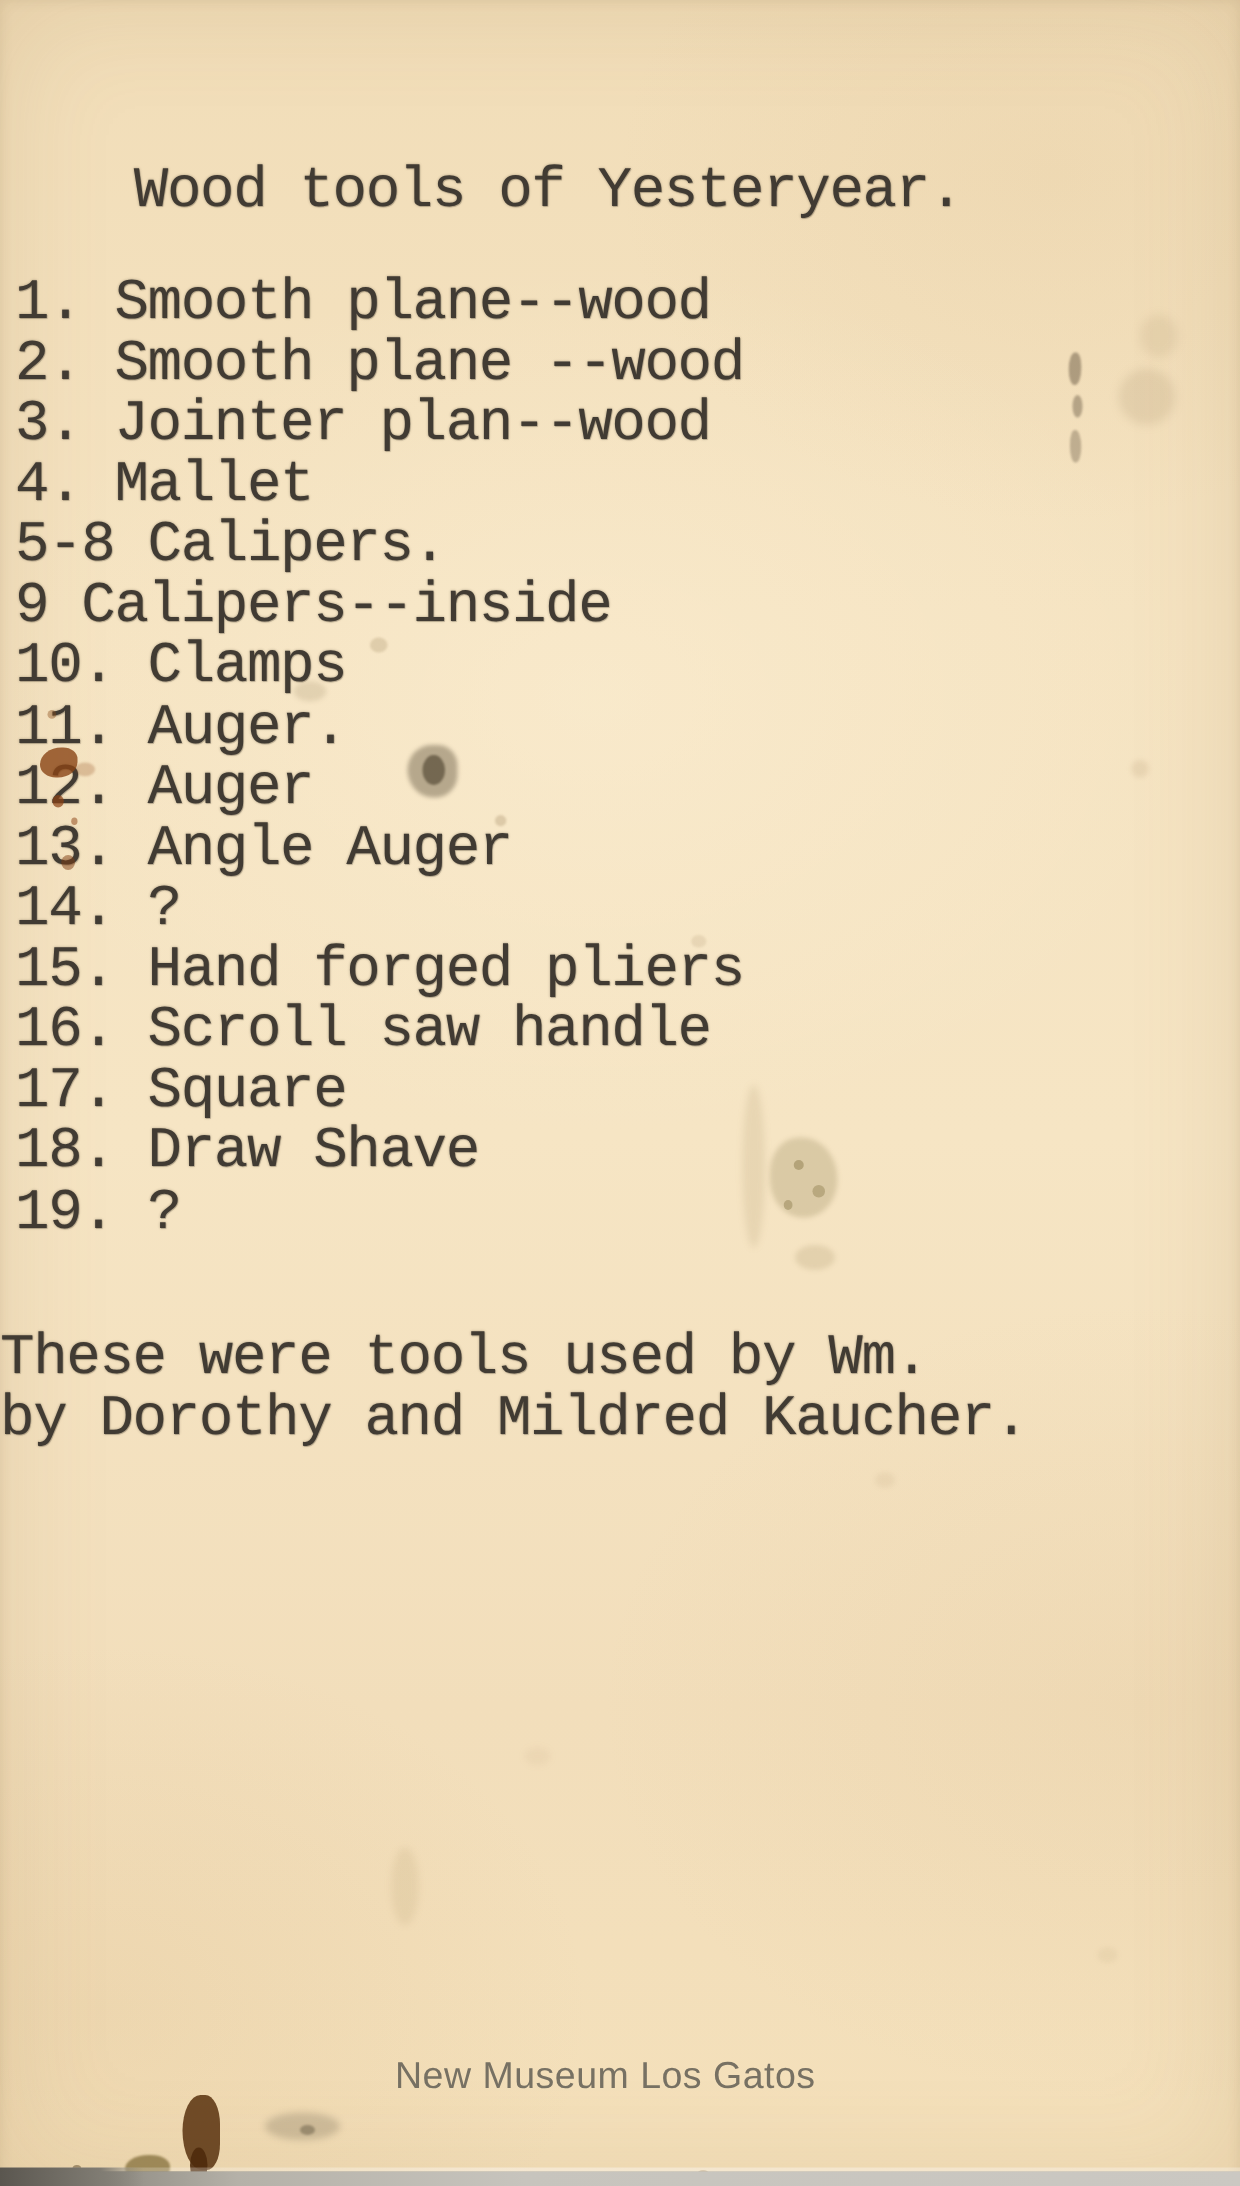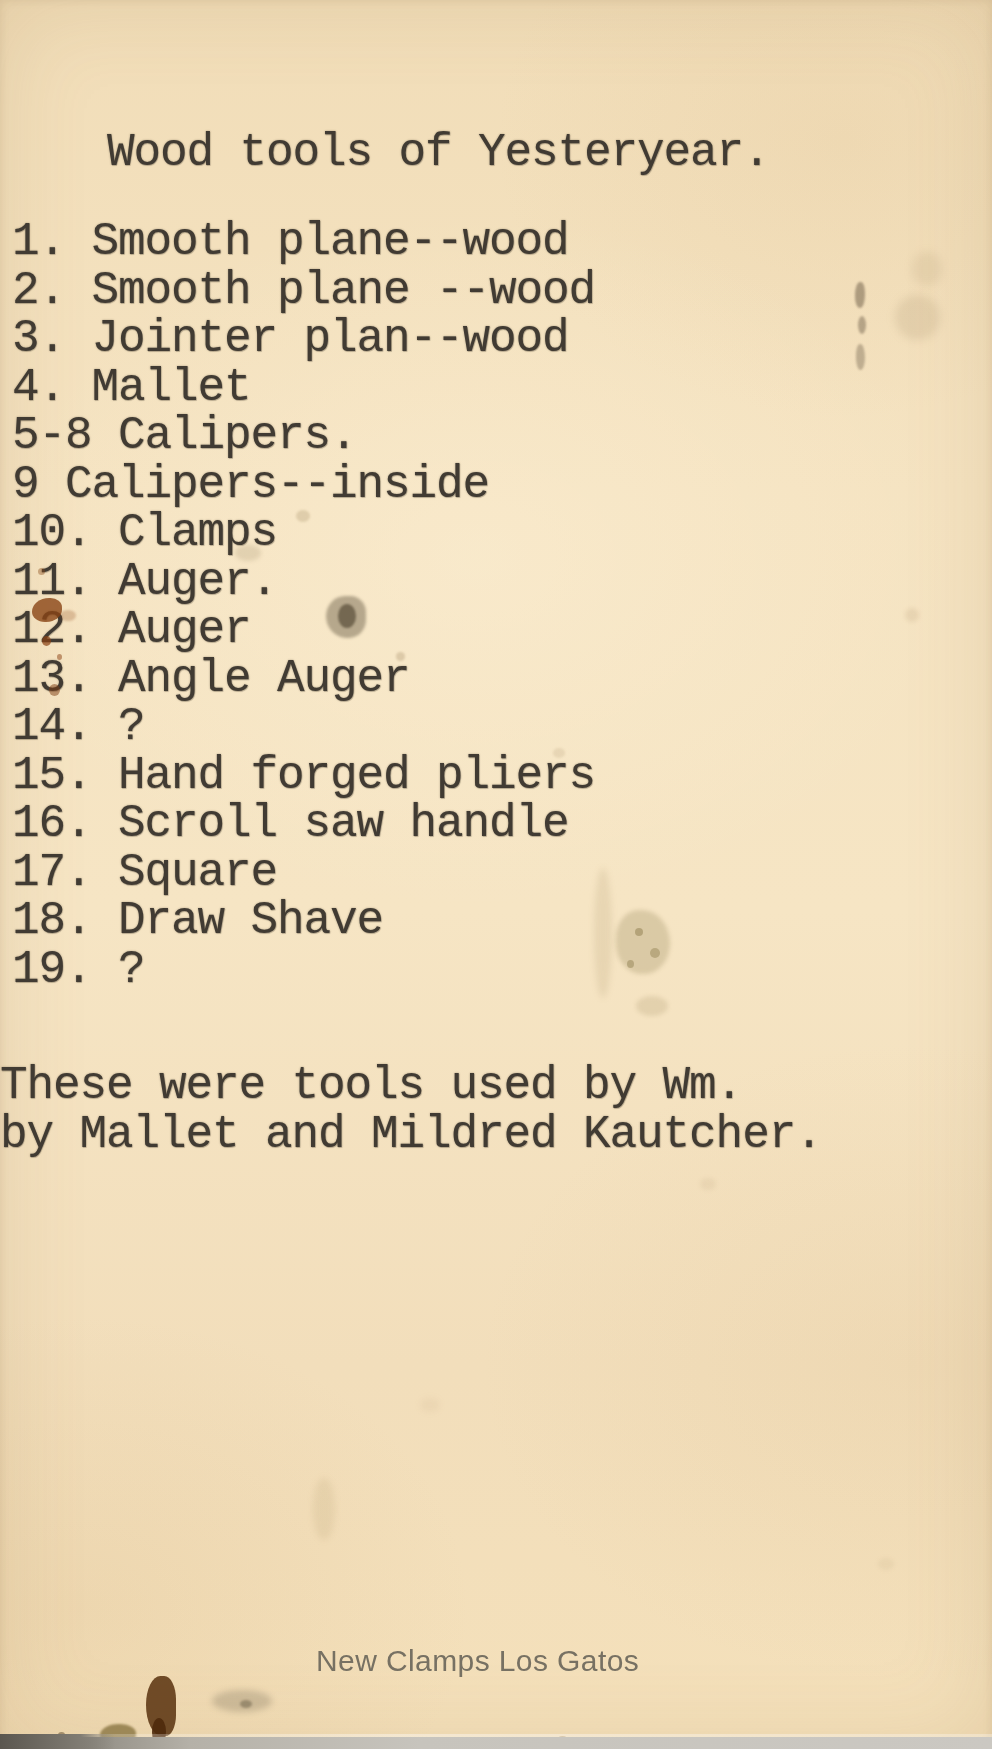--- a/index.html
+++ b/index.html
@@ -55,23 +55,23 @@
 <body>
 
 <div class="card">
 
   <div class="type" style="left:12px;top:32px;margin-left:32px;">
     <div class="title-line1">Wood tools of Yesteryear.</div>
   </div>
 
   <div class="type" style="left:12px;top:218px;"><div>1. Smooth plane--wood</div><div>2. Smooth plane --wood</div><div>3. Jointer plan--wood</div><div>4. Mallet</div><div>5-8 Calipers.</div><div>9 Calipers--inside</div><div>10. Clamps</div><div>11. Auger.</div><div>12. Auger</div><div>13. Angle Auger</div><div>14. ?</div><div>15. Hand forged pliers</div><div>16. Scroll saw handle</div><div>17. Square</div><div>18. Draw Shave</div><div>19. ?</div></div>
 
-  <div class="type" style="left:0;top:1062px;"><div>These were tools used by Wm.</div><div>by Mallet and Mildred Kautcher.</div></div>
+  <div class="type" style="left:0;top:1062px;"><div>These were tools used by Wm.</div><div>by Dorothy and Mildred Kaucher.</div></div>
 
-  <div class="watermark">New Clamps Los Gatos</div>
+  <div class="watermark">New Museum Los Gatos</div>
 
   <div>
 
     <div class="stain" style="left:855px;top:282px;width:10px;height:26px;border-radius:50% 40% 50% 45%;background:rgba(90,75,55,.45);filter:blur(1px);"></div>
     <div class="stain" style="left:858px;top:316px;width:8px;height:18px;border-radius:50%;background:rgba(90,75,55,.4);filter:blur(1px);"></div>
     <div class="stain" style="left:856px;top:344px;width:9px;height:26px;border-radius:45% 55% 50% 50%;background:rgba(95,80,60,.35);filter:blur(1px);"></div>
     <div class="stain" style="left:895px;top:295px;width:45px;height:45px;border-radius:50%;background:rgba(150,125,85,.16);filter:blur(4px);"></div>
     <div class="stain" style="left:912px;top:252px;width:30px;height:34px;border-radius:50%;background:rgba(150,125,85,.12);filter:blur(4px);"></div>
 
     <div class="stain" style="left:32px;top:598px;width:30px;height:24px;border-radius:60% 40% 55% 45%;background:rgba(138,69,21,.8);filter:blur(.6px);"></div>

